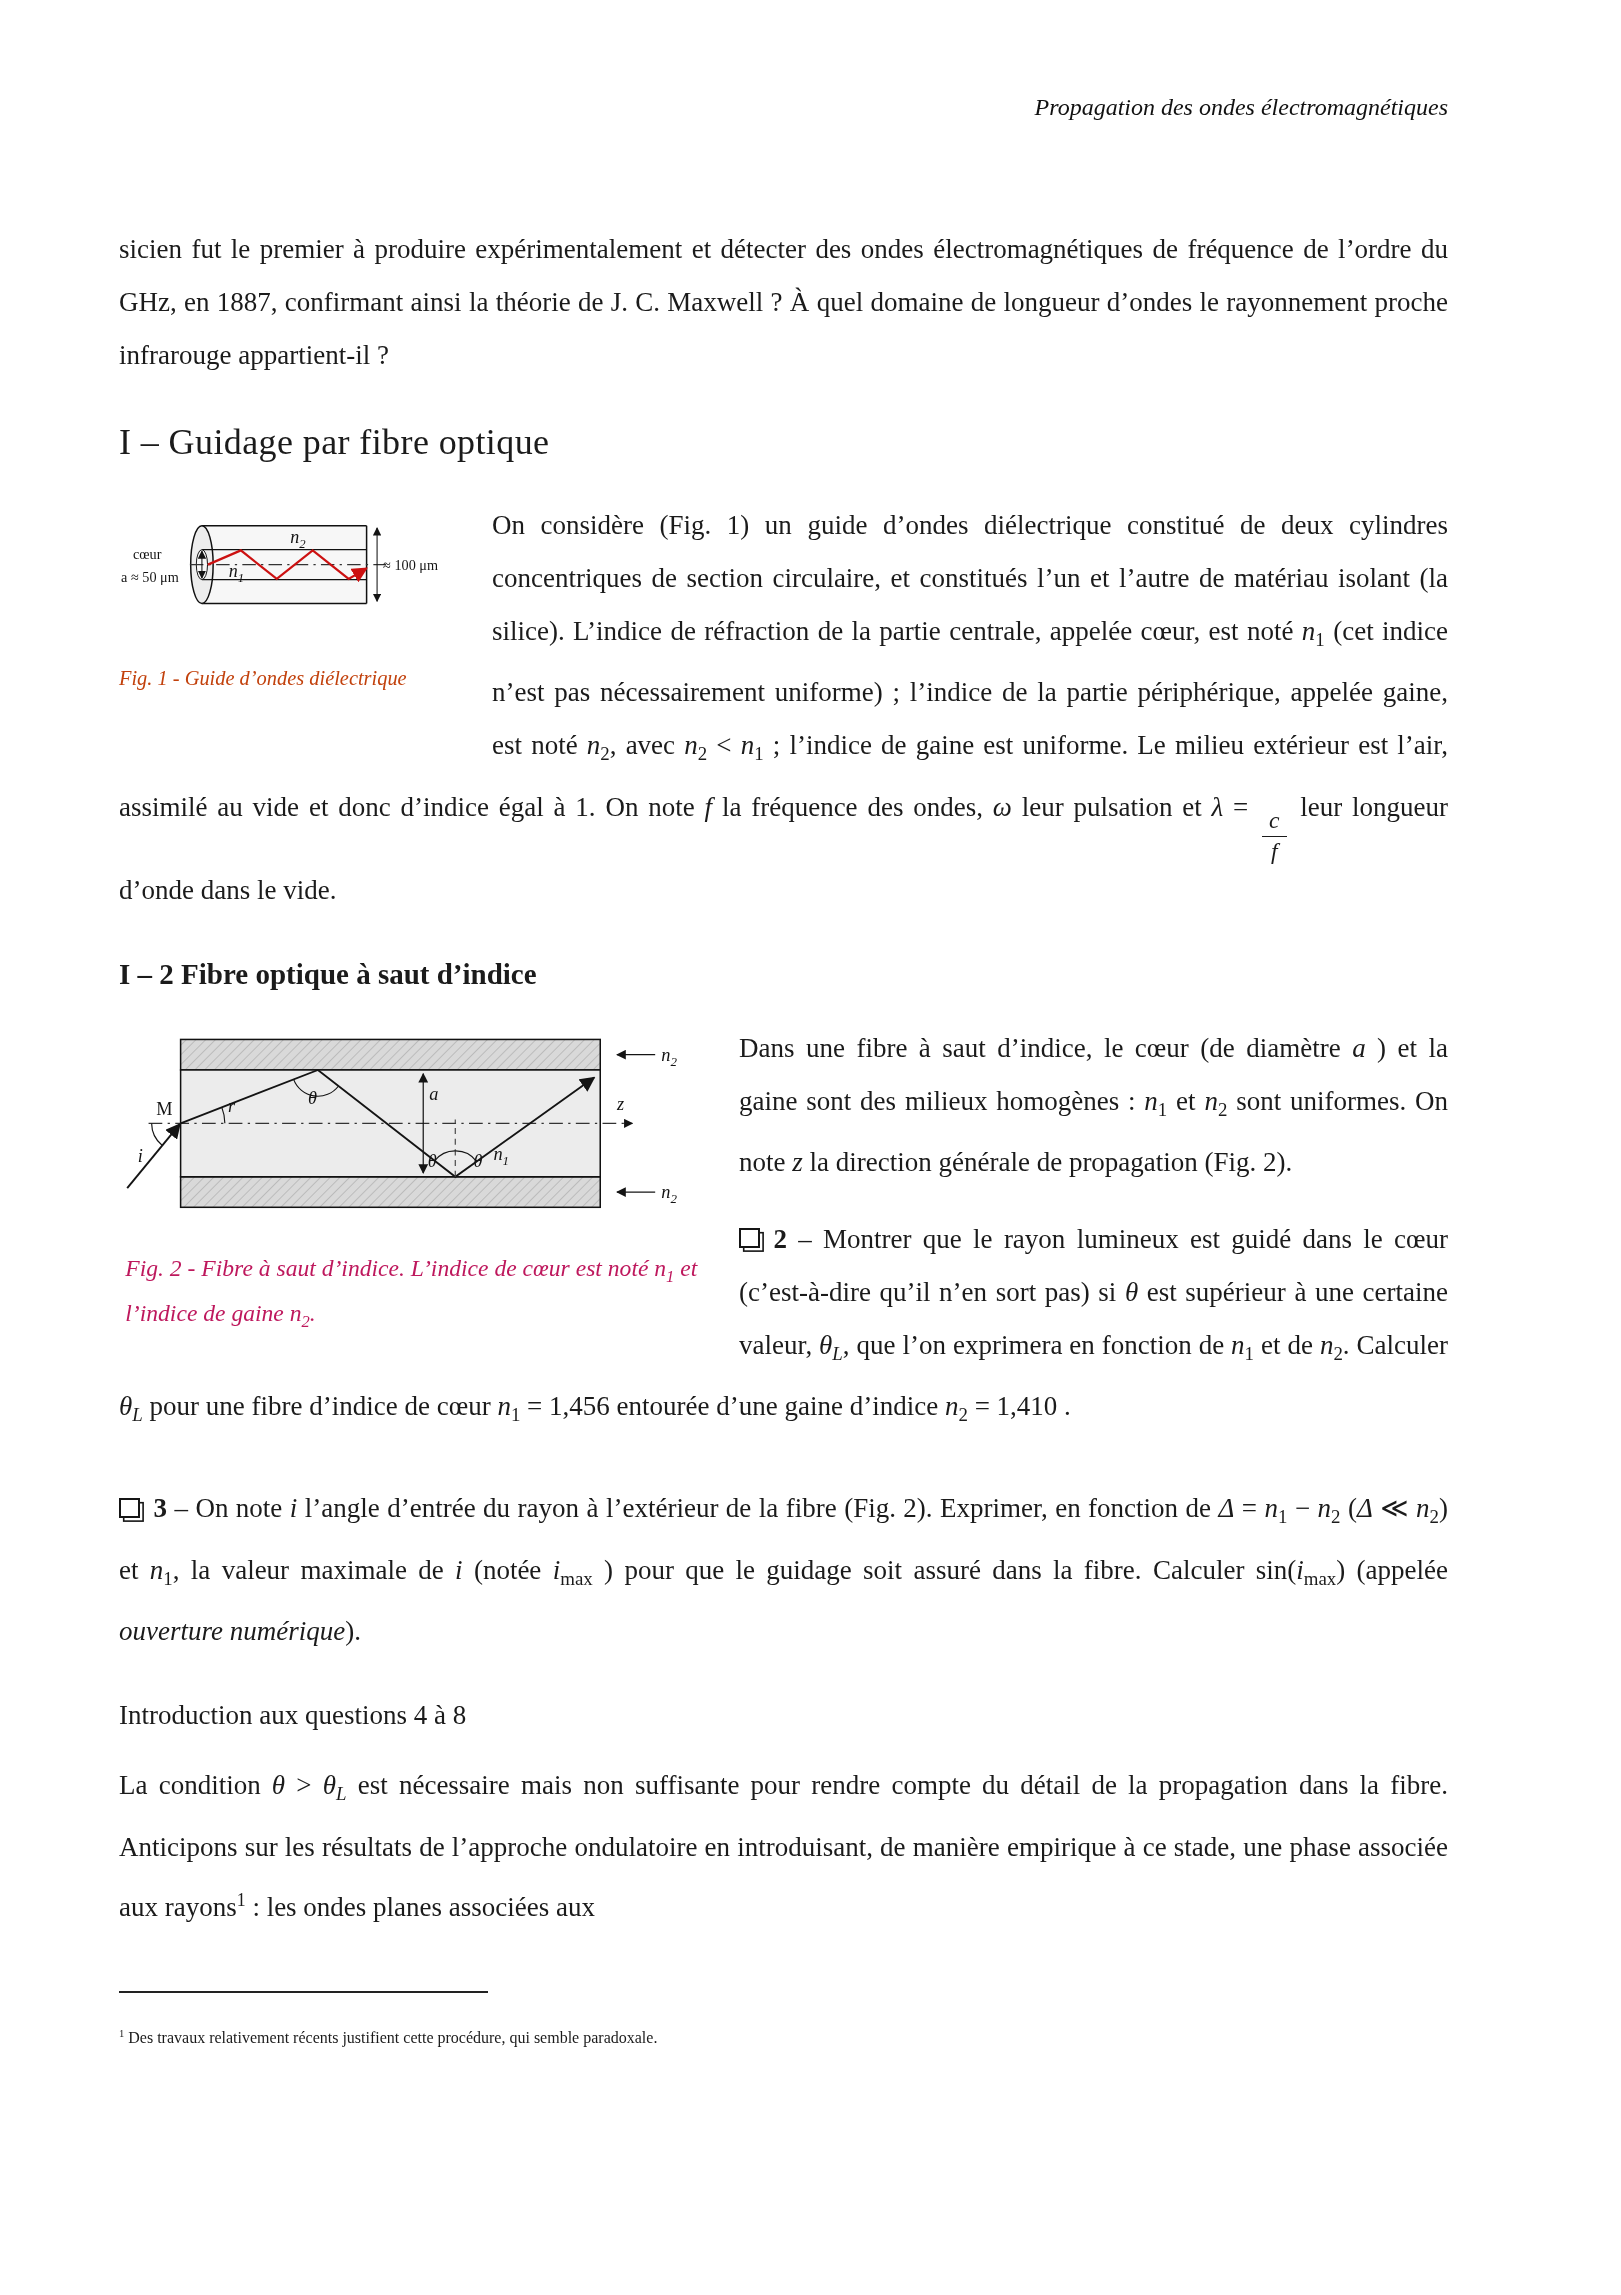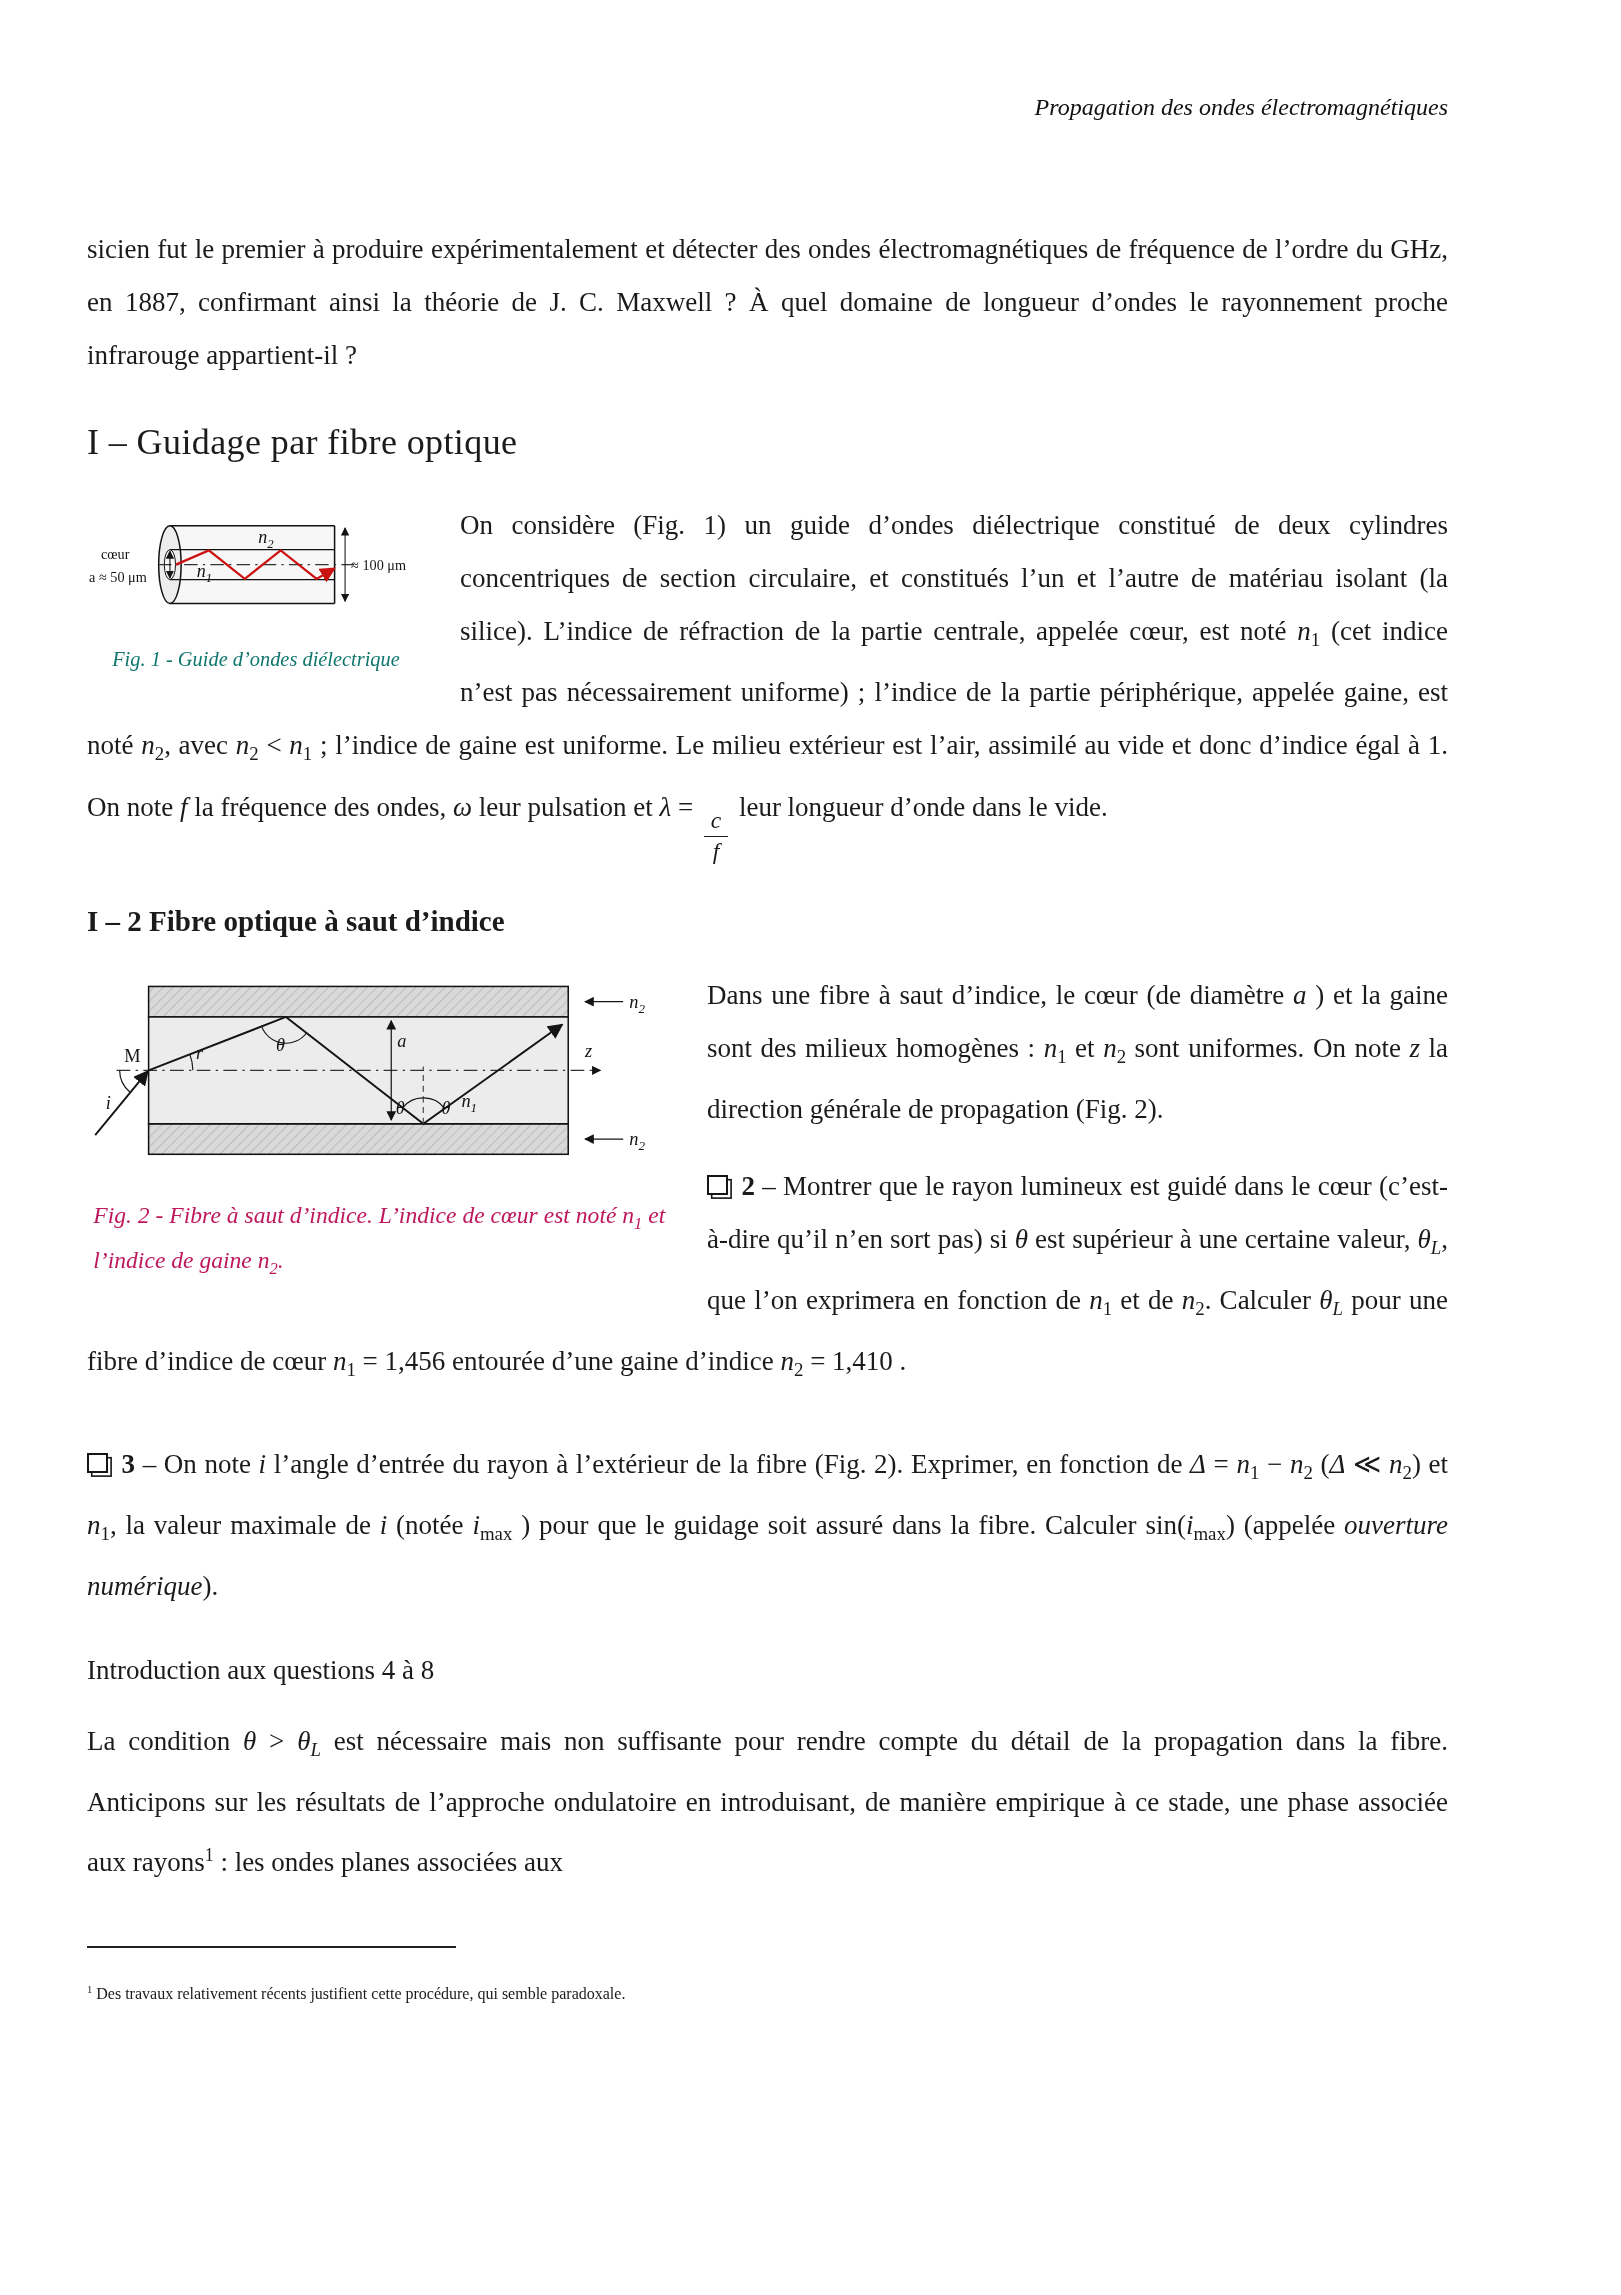--- a/index.html
+++ b/index.html
@@ -1,29 +1,29 @@
 <!DOCTYPE html>
 <html style="font-size:12.6px"><head>
 <meta charset="utf-8">
 <style>
   html,body{margin:0;padding:0}
   body{
     width:1622px;height:2295px;background:#ffffff;color:#1b1b1b;
     font-family:"Liberation Serif","DejaVu Serif",serif;
     overflow:hidden;
   }
-  .page{box-sizing:border-box;width:1622px;height:2295px;padding:93px 174px 0 87px}
+  .page{box-sizing:border-box;width:1622px;height:2295px;padding:93px 174px 0 119px}
   .header{text-align:right;font-style:italic;font-size:24px;color:#111;line-height:28px}
   .para{font-size:27px;line-height:53px;text-align:justify;margin:0 0 17.3px 0}
   .intro{margin-top:102px}
   .h1{font-size:36px;font-weight:normal;margin:39px 0 36px 0;letter-spacing:0.4px}
   .h2{font-size:29px;font-weight:bold;margin:23.6px 0 31px 0}
   .figwrap{background:#fff}
   .fig1{float:left;width:338px;margin:7.9px 35px 36px 0}
-  .fig1cap{font-style:italic;font-size:20.4px;text-align:center;margin-top:6px;color:#0f766e}
+  .fig1cap{font-style:italic;font-size:20.4px;text-align:left;margin-top:25px;color:#c2410c}
   .fig2{float:left;width:581px;margin:6.3px 39px 22px 0}
   .fig2cap{font-style:italic;font-size:23.6px;line-height:36px;margin-top:12.6px;color:#be185d;padding-left:6.3px}
   .clear{clear:both}
   .q{margin-top:23.6px}
   .qbox{display:inline-block;width:16.5px;height:16.5px;border:2.4px solid #151515;background:#fff;
         box-shadow:3.9px 3.9px 0 -1.6px #fff,3.9px 3.9px 0 0 #151515;margin-right:14px;vertical-align:-0.8px}
   .introq{margin-top:31px}
   .footrule{margin-top:57px;width:369px;border-top:2px solid #222;height:0}
   .footnote{font-size:16px;line-height:35px;margin:23.6px 0 0 0;text-align:justify}
   .it{font-style:italic}

